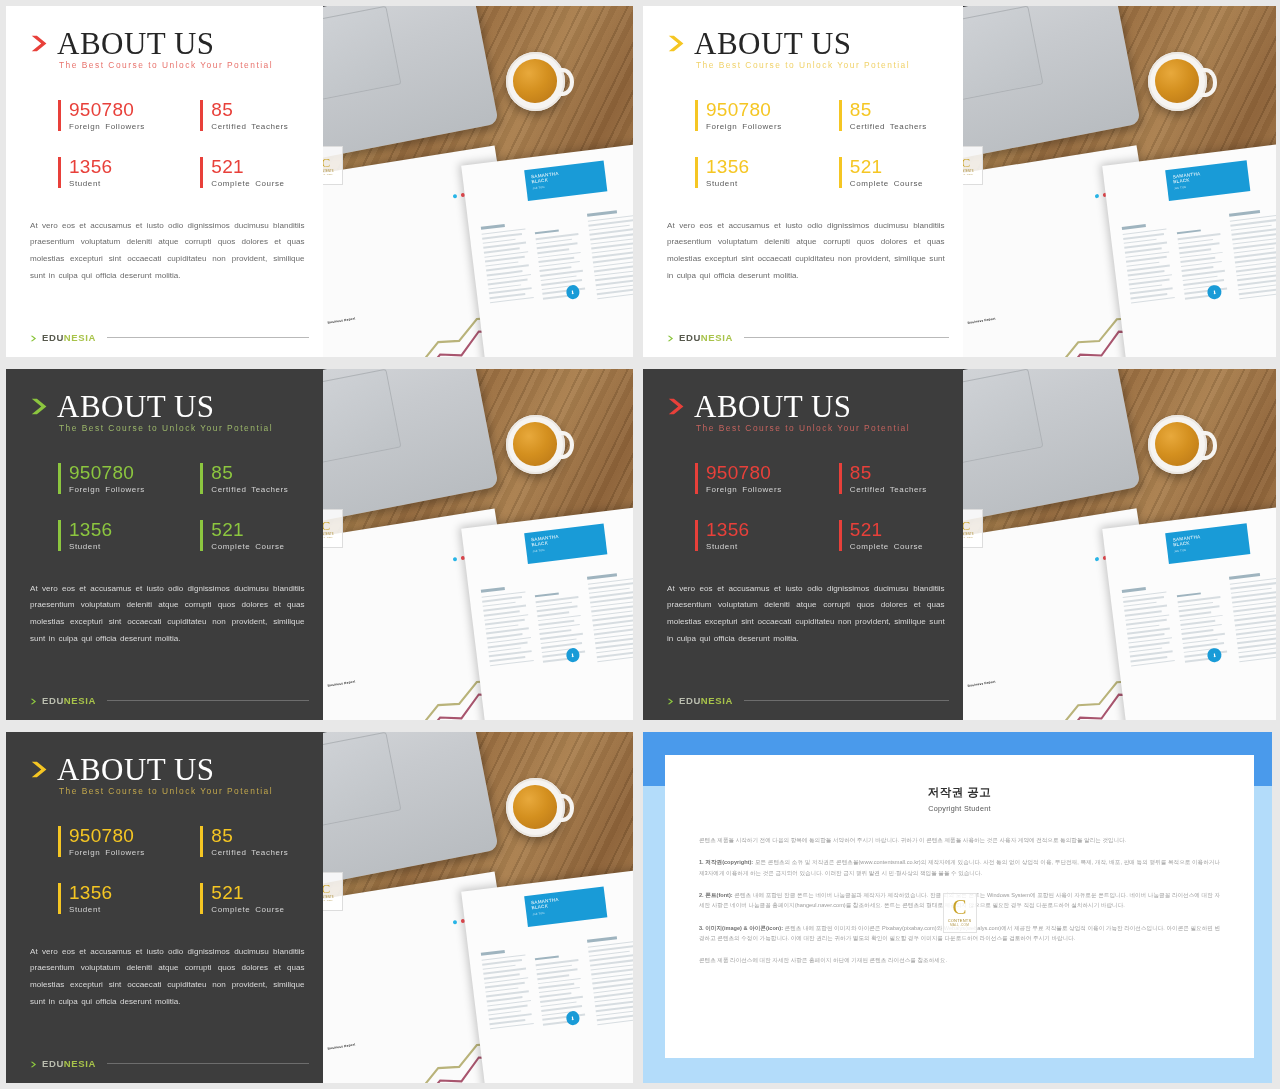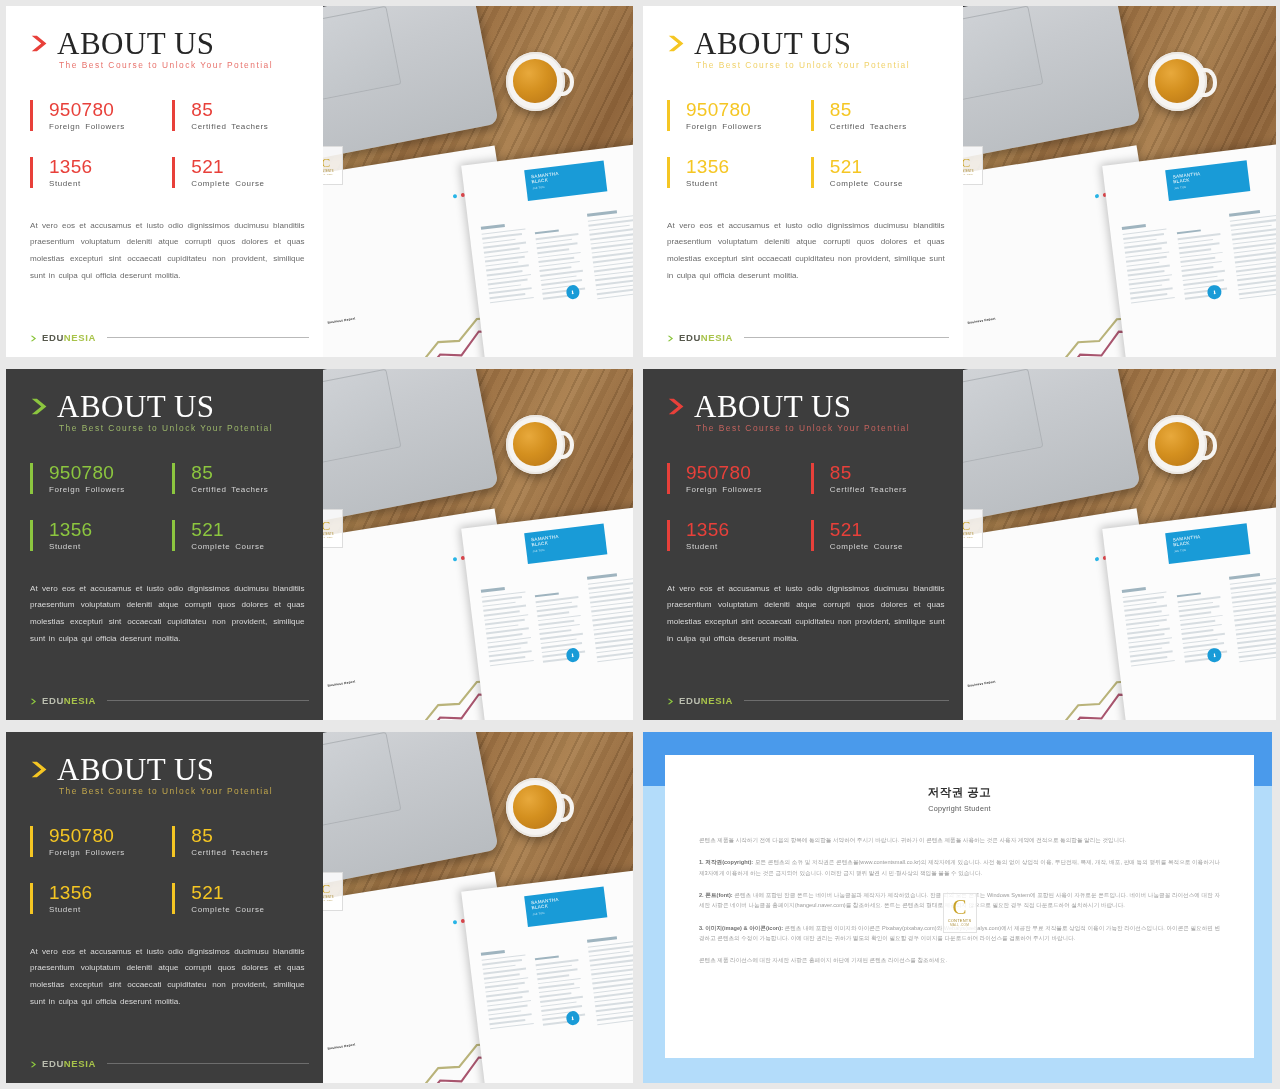--- a/index.html
+++ b/index.html
@@ -46,21 +46,21 @@
     font-size: 8.4px; letter-spacing: 1.5px; margin-top: 1px;
     white-space: nowrap; margin-left: 2px;
   }
 
   
   .stats {
     margin-top: 30px;
     display: grid; grid-template-columns: 1fr 1fr;
     row-gap: 26px; column-gap: 8px;
   }
-  .stat { display: flex; gap: 16px; }
+  .stat { display: flex; gap: 8px; margin-left: 28px; }
   .stat-bar { width: 3px; border-radius: 0; flex: 0 0 3px; }
   .stat-txt { display: flex; flex-direction: column; }
   .stat-num {
     font-size: 19px; line-height: 1.05; font-weight: 400;
     font-family: "Liberation Sans", sans-serif; letter-spacing: .3px;
   }
   .stat-lbl {
     font-size: 8px; letter-spacing: .6px; margin-top: 2px; word-spacing: 2px;
   }
   .light .stat-lbl { color: #5a5a5a; }

